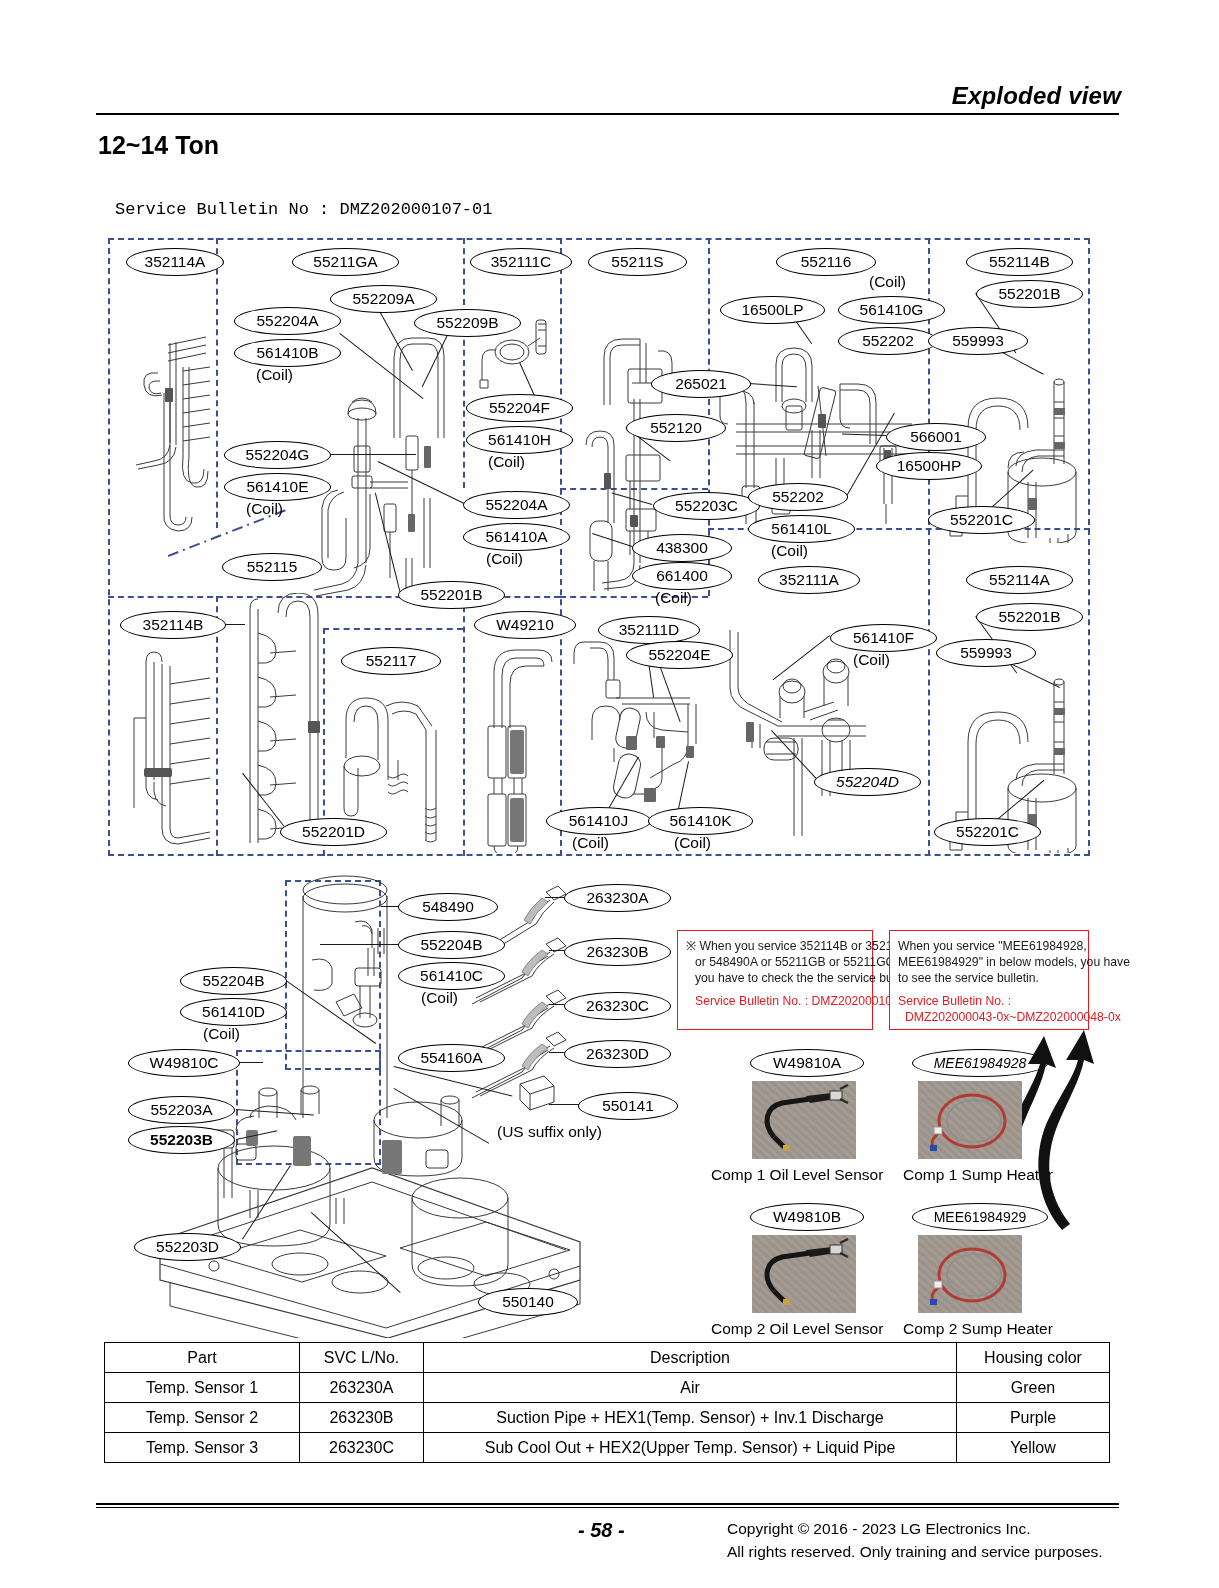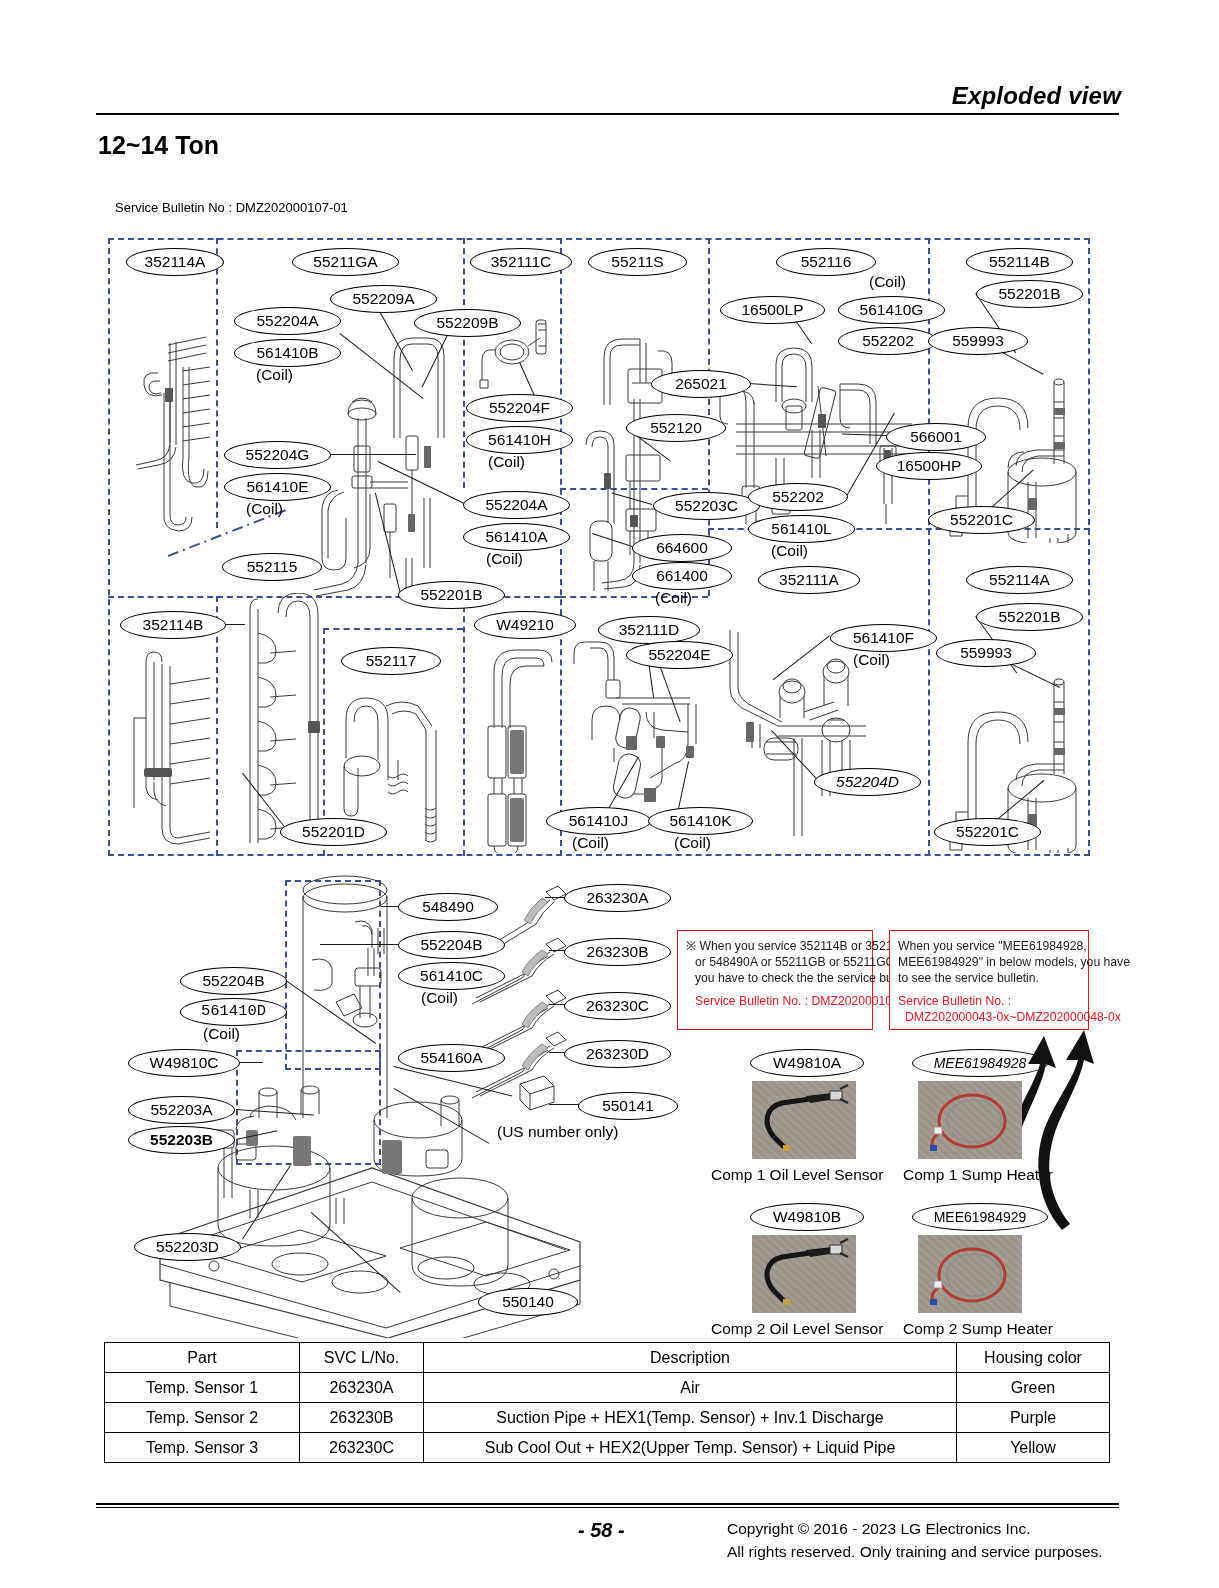--- a/index.html
+++ b/index.html
@@ -11,21 +11,21 @@
   .page{position:absolute;left:0;top:0;width:1219px;height:1588px;}
 
   
   .hdr-title{
     position:absolute;right:98px;top:82px;
     font-style:italic;font-weight:bold;font-size:24px;letter-spacing:.2px;
   }
   .hdr-rule{position:absolute;left:96px;top:113px;width:1023px;height:2px;background:#000;}
   .sec-title{position:absolute;left:98px;top:131px;font-weight:bold;font-size:25px;}
   .note1{position:absolute;left:99px;top:172px;font-size:19.5px;white-space:nowrap;}
-  .note2{position:absolute;left:115px;top:200px;font-size:13px;white-space:nowrap;}
+  .note2{position:absolute;left:115px;top:200px;font-size:17px;white-space:nowrap;font-family:Liberation Mono, monospace;}
 
   
   .diagram{position:absolute;left:108px;top:238px;width:982px;height:618px;}
   .dash-box{position:absolute;border:2px dashed #3b4f93;box-sizing:border-box;}
   .dash-v{position:absolute;width:0;border-left:2px dashed #3b4f93;}
   .dash-h{position:absolute;height:0;border-top:2px dashed #3b4f93;}
 
   
   .bub{
     position:absolute;border:1.6px solid #000;border-radius:50%;
@@ -466,21 +466,21 @@
         <div class="bub" style="left: 116px; top: 235px; width: 105px; height: 26px;">561410E</div>
         <div class="bub" style="left: 778px; top: 185px; width: 98px; height: 26px;">566001</div>
         <div class="bub" style="left: 768px; top: 214px; width: 104px; height: 26px;">16500HP</div>
         <div class="bub" style="left: 355px; top: 253px; width: 105px; height: 26px;">552204A</div>
         <div class="bub" style="left: 545px; top: 254px; width: 105px; height: 26px;">552203C</div>
         <div class="bub" style="left: 640px; top: 245px; width: 98px; height: 26px;">552202</div>
         <div class="bub" style="left: 355px; top: 285px; width: 105px; height: 26px;">561410A</div>
         <div class="bub" style="left: 640px; top: 277px; width: 105px; height: 26px;">561410L</div>
         <div class="bub" style="left: 820px; top: 268px; width: 105px; height: 26px;">552201C</div>
         <div class="bub" style="left: 114px; top: 315px; width: 98px; height: 26px;">552115</div>
-        <div class="bub" style="left: 524px; top: 296px; width: 98px; height: 26px;">664600</div>
+        <div class="bub" style="left: 524px; top: 296px; width: 98px; height: 26px;">438300</div>
         <div class="bub" style="left: 524px; top: 324px; width: 98px; height: 26px;">661400</div>
         <div class="bub" style="left: 290px; top: 343px; width: 105px; height: 26px;">552201B</div>
         <div class="bub" style="left: 650px; top: 328px; width: 100px; height: 26px;">352111A</div>
         <div class="bub" style="left: 858px; top: 328px; width: 105px; height: 26px; text-align: center;">552114A</div>
         <div class="bub" style="left: 12px; top: 373px; width: 104px; height: 26px;">352114B</div>
         <div class="bub" style="left: 366px; top: 373px; width: 100px; height: 26px;">W49210</div>
         <div class="bub" style="left: 490px; top: 378px; width: 100px; height: 26px;">352111D</div>
         <div class="bub" style="left: 722px; top: 386px; width: 105px; height: 26px;">561410F</div>
         <div class="bub" style="left: 868px; top: 365px; width: 105px; height: 26px;">552201B</div>
         <div class="bub" style="left: 233px; top: 409px; width: 98px; height: 26px;">552117</div>
@@ -616,36 +616,36 @@
   <div class="lead" style="left:549px;top:1052px;width:18px;"></div>
   <div class="lead" style="left:549px;top:1104px;width:30px;"></div>
 
   <div id="lower-callouts">
       <div class="bub" style="left: 398px; top: 893px; width: 98px; height: 26px;">548490</div>
       <div class="bub" style="left: 564px; top: 884px; width: 105px; height: 26px;">263230A</div>
       <div class="bub" style="left: 398px; top: 931px; width: 105px; height: 26px;">552204B</div>
       <div class="bub" style="left: 564px; top: 938px; width: 105px; height: 26px;">263230B</div>
       <div class="bub" style="left: 398px; top: 962px; width: 105px; height: 26px;">561410C</div>
       <div class="bub" style="left: 180px; top: 967px; width: 105px; height: 26px;">552204B</div>
-      <div class="bub" style="left: 180px; top: 998px; width: 105px; height: 26px; font-family: Liberation Mono, monospace;">561410D</div>
+      <div class="bub" style="left: 180px; top: 998px; width: 105px; height: 26px;">561410D</div>
       <div class="bub" style="left: 564px; top: 992px; width: 105px; height: 26px;">263230C</div>
       <div class="bub" style="left: 398px; top: 1044px; width: 105px; height: 26px;">554160A</div>
       <div class="bub" style="left: 564px; top: 1040px; width: 105px; height: 26px;">263230D</div>
       <div class="bub" style="left: 128px; top: 1049px; width: 110px; height: 26px;">W49810C</div>
       <div class="bub" style="left: 578px; top: 1092px; width: 98px; height: 26px;">550141</div>
       <div class="bub" style="left: 128px; top: 1096px; width: 105px; height: 26px;">552203A</div>
       <div class="bub" style="left: 128px; top: 1126px; width: 105px; height: 26px; font-weight: bold;">552203B</div>
       <div class="bub" style="left: 134px; top: 1233px; width: 105px; height: 26px;">552203D</div>
       <div class="bub" style="left: 478px; top: 1288px; width: 98px; height: 26px;">550140</div>
     </div>
   <div id="lower-coils">
       <div class="coil" style="left: 421px; top: 989px;">(Coil)</div>
       <div class="coil" style="left: 203px; top: 1025px;">(Coil)</div>
     </div>
-  <div class="cap" style="left:497px;top:1123px;">(US number only)</div>
+  <div class="cap" style="left:497px;top:1123px;">(US suffix only)</div>
 
   <div class="redbox" style="left:677px;top:930px;width:196px;height:100px;">
     <div class="ln">※ When you service 352114B or 352111B</div>
     <div class="ln" style="padding-left:9px;">or 548490A or 55211GB or 55211GC,</div>
     <div class="ln" style="padding-left:9px;">you have to  check the the service bulletin.</div>
     <div class="gap"></div>
     <div class="rd" style="padding-left:9px;">Service Bulletin No. : DMZ202000107-01</div>
   </div>
 
   <div class="redbox" style="left:889px;top:930px;width:200px;height:100px;">

